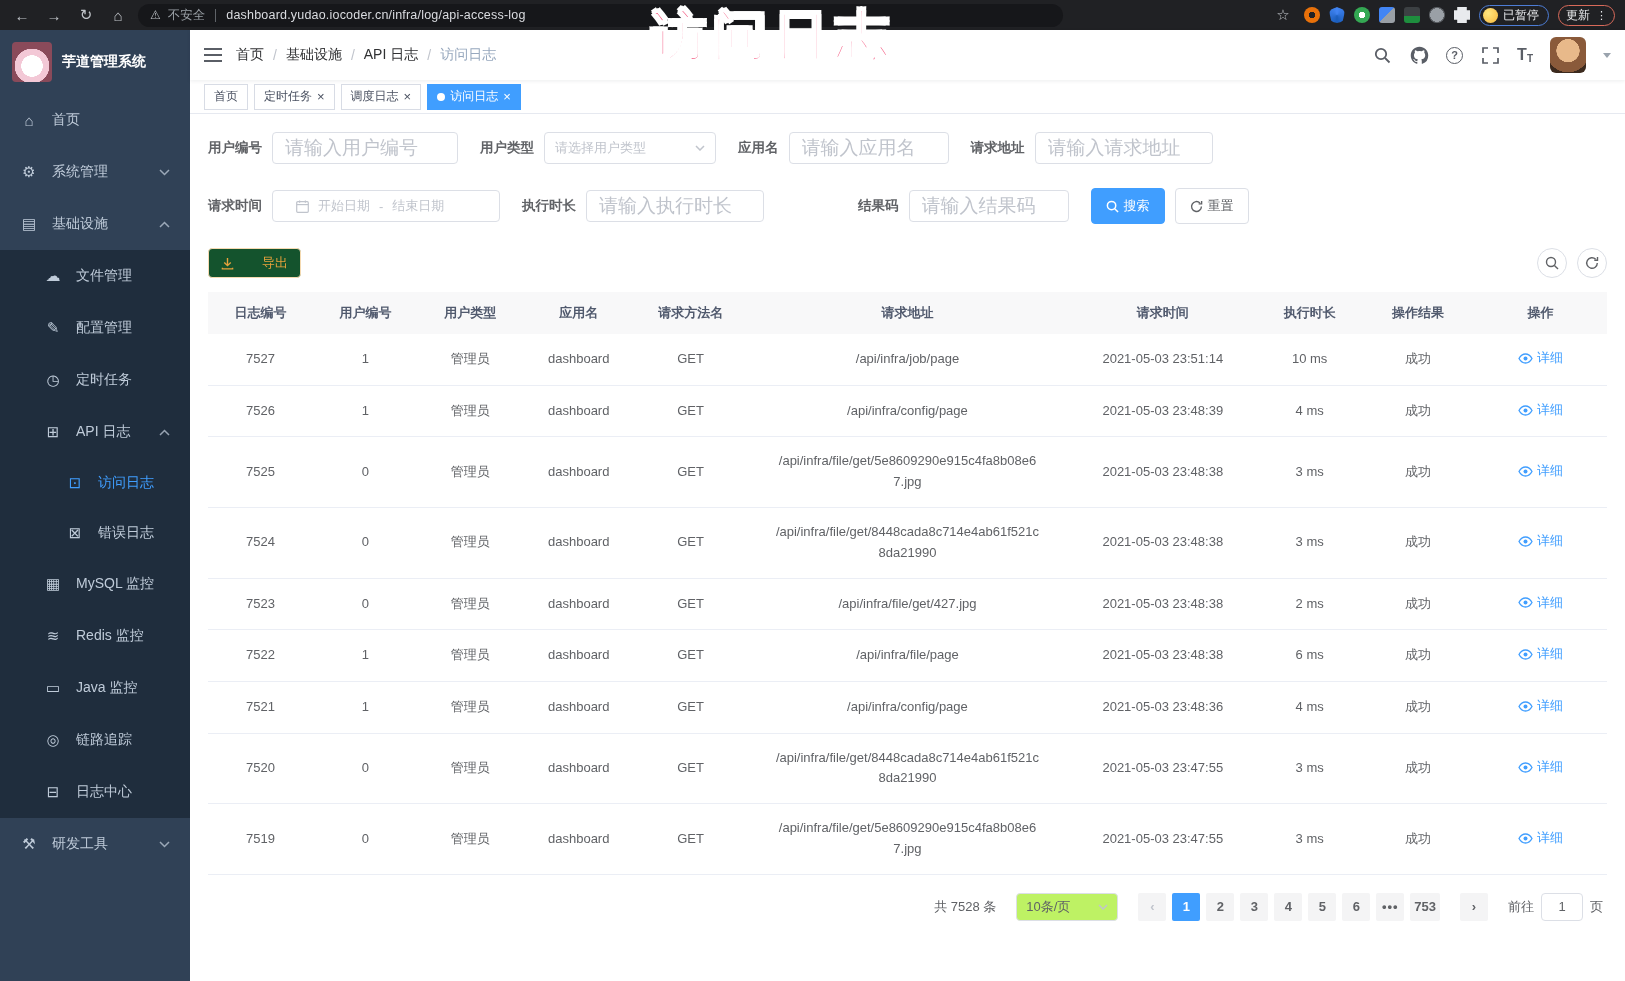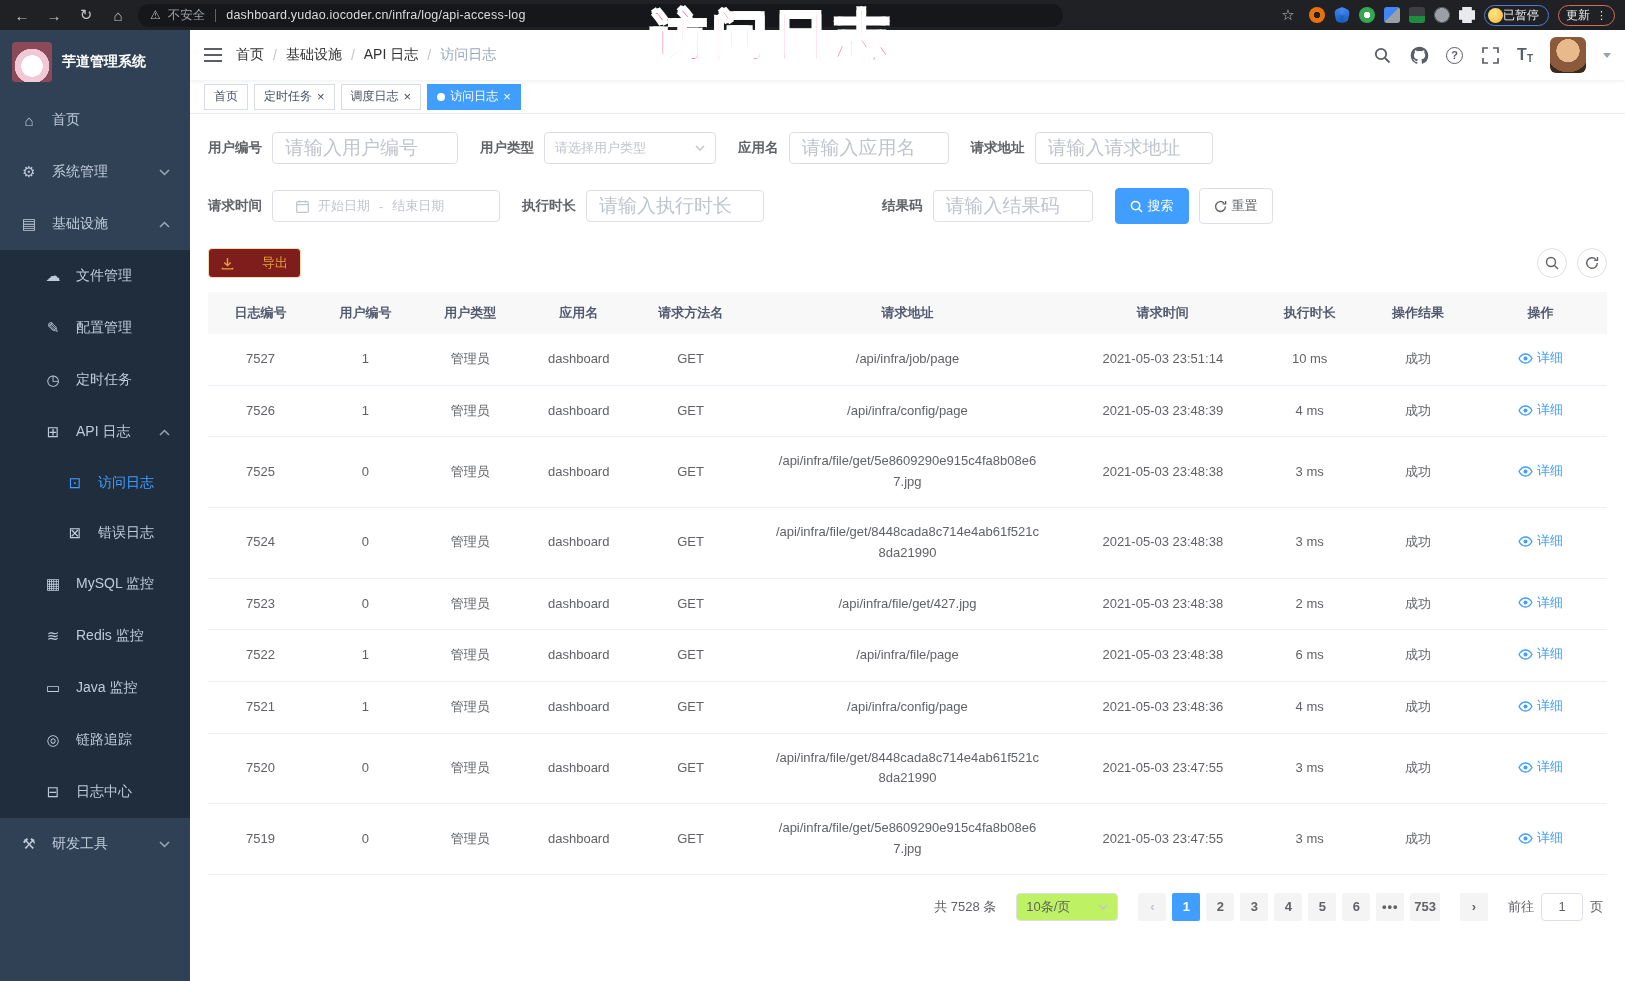--- a/index.html
+++ b/index.html
@@ -12,21 +12,21 @@
     padding:0 10px; gap:8px; color:#bdc1c6; font-size:14px; }
   .bicon { width:24px; text-align:center; font-size:15px; color:#c0c4c9; cursor:pointer; flex:0 0 auto;}
   .url-pill { width:925px; height:23px; background:#16171a; border-radius:12px;
     display:flex; align-items:center; padding:0 12px; gap:7px; color:#9aa0a6; font-size:12.5px; }
   .warn-tri { color:#bdc1c6; font-size:12px; }
   .url-sep { width:1px; height:13px; background:#5f6368; margin:0 3px; }
   .url-text { color:#dadce0; letter-spacing:.2px; }
   .b-right { margin-left:auto; display:flex; align-items:center; gap:9px; }
   .ext { width:16px; height:16px; border-radius:50%; flex:0 0 auto; }
   .ext.square { border-radius:3px; }
-  .paused-pill { display:flex; align-items:center; border:1.5px solid #4d7dd6;
+  .paused-pill { display:flex; align-items:center; gap:5px; border:1.5px solid #4d7dd6;
     border-radius:11px; padding:1px 9px 1px 3px; color:#e8eaed; font-size:12px; }
   .face { width:15px; height:15px; border-radius:50%; background:radial-gradient(circle at 35% 35%,#ffe680,#f6b73c); }
   .update-pill { display:flex; align-items:center; gap:6px; border:1.5px solid #d86a5a;
     border-radius:11px; padding:1px 7px; color:#e8eaed; font-size:12px; }
   .update-dots { color:#e8eaed; font-size:11px; }
 
   
   .app { display:flex; height:951px; }
 
   
@@ -84,21 +84,21 @@
   .inp::placeholder { color:#c0c4cc; }
   .select { width:172px; height:32px; border:1px solid #dcdfe6; border-radius:4px;
     display:flex; align-items:center; justify-content:space-between; padding:0 10px; cursor:pointer; background:#fff; }
   .sel-ph { color:#c0c4cc; font-size:13px; }
   .date-range { width:228px; height:32px; border:1px solid #dcdfe6; border-radius:4px;
     display:flex; align-items:center; gap:9px; padding:0 23px; font-size:13px; color:#c0c4cc; background:#fff; }
   .btn { height:36px; border-radius:4px; padding:0 14px; font-size:13px; display:inline-flex;
     align-items:center; gap:5px; cursor:pointer; border:1px solid transparent; }
   .btn-primary { background:#409eff; border-color:#409eff; color:#fff; }
   .btn-plain { background:#fff; border-color:#dcdfe6; color:#606266; }
-  .btn-warn { background:#7f1d1d; border-color:#f5dab1; color:#e6a23c; height:30px; padding:0 12px;gap:28px; }
+  .btn-warn { background:#14532d; border-color:#f5dab1; color:#e6a23c; height:30px; padding:0 12px;gap:28px; }
 
   .toolbar { display:flex; align-items:center; margin-bottom:14px; }
   .round-btns { margin-left:auto; display:flex; gap:10px; }
   .round-btn { width:30px; height:30px; border-radius:50%; border:1px solid #dcdfe6;
     background:#fff; color:#606266; display:flex; align-items:center; justify-content:center; cursor:pointer; }
 
   
   table { width:100%; border-collapse:collapse; table-layout:fixed; font-size:13px; color:#606266; }
   thead th { background:#f8f8f9; color:#515a6e; font-weight:700; padding:12px 4px;
     text-align:center; font-size:13px; }
@@ -373,21 +373,21 @@
               </svg>
             <span>开始日期</span>
             <span>-</span>
             <span>结束日期</span>
           </div>
         </div>
         <div class="f-item">
           <label>执行时长</label>
           <input class="inp" style="width: 178px;" placeholder="请输入执行时长">
         </div>
-        <div class="f-item" style="margin-left:96px">
+        <div class="f-item" style="margin-left:72px">
           <label>结果码</label>
           <input class="inp" style="width: 160px;" placeholder="请输入结果码">
         </div>
         <button class="btn btn-primary">
           <svg width="13" height="13" viewBox="0 0 14 14">
               <circle cx="6" cy="6" r="4.5" fill="none" stroke="#fff" stroke-width="1.6"></circle>
               <line x1="9.4" y1="9.4" x2="13" y2="13" stroke="#fff" stroke-width="1.6"></line>
             </svg>
           <span>搜索</span>
         </button>

